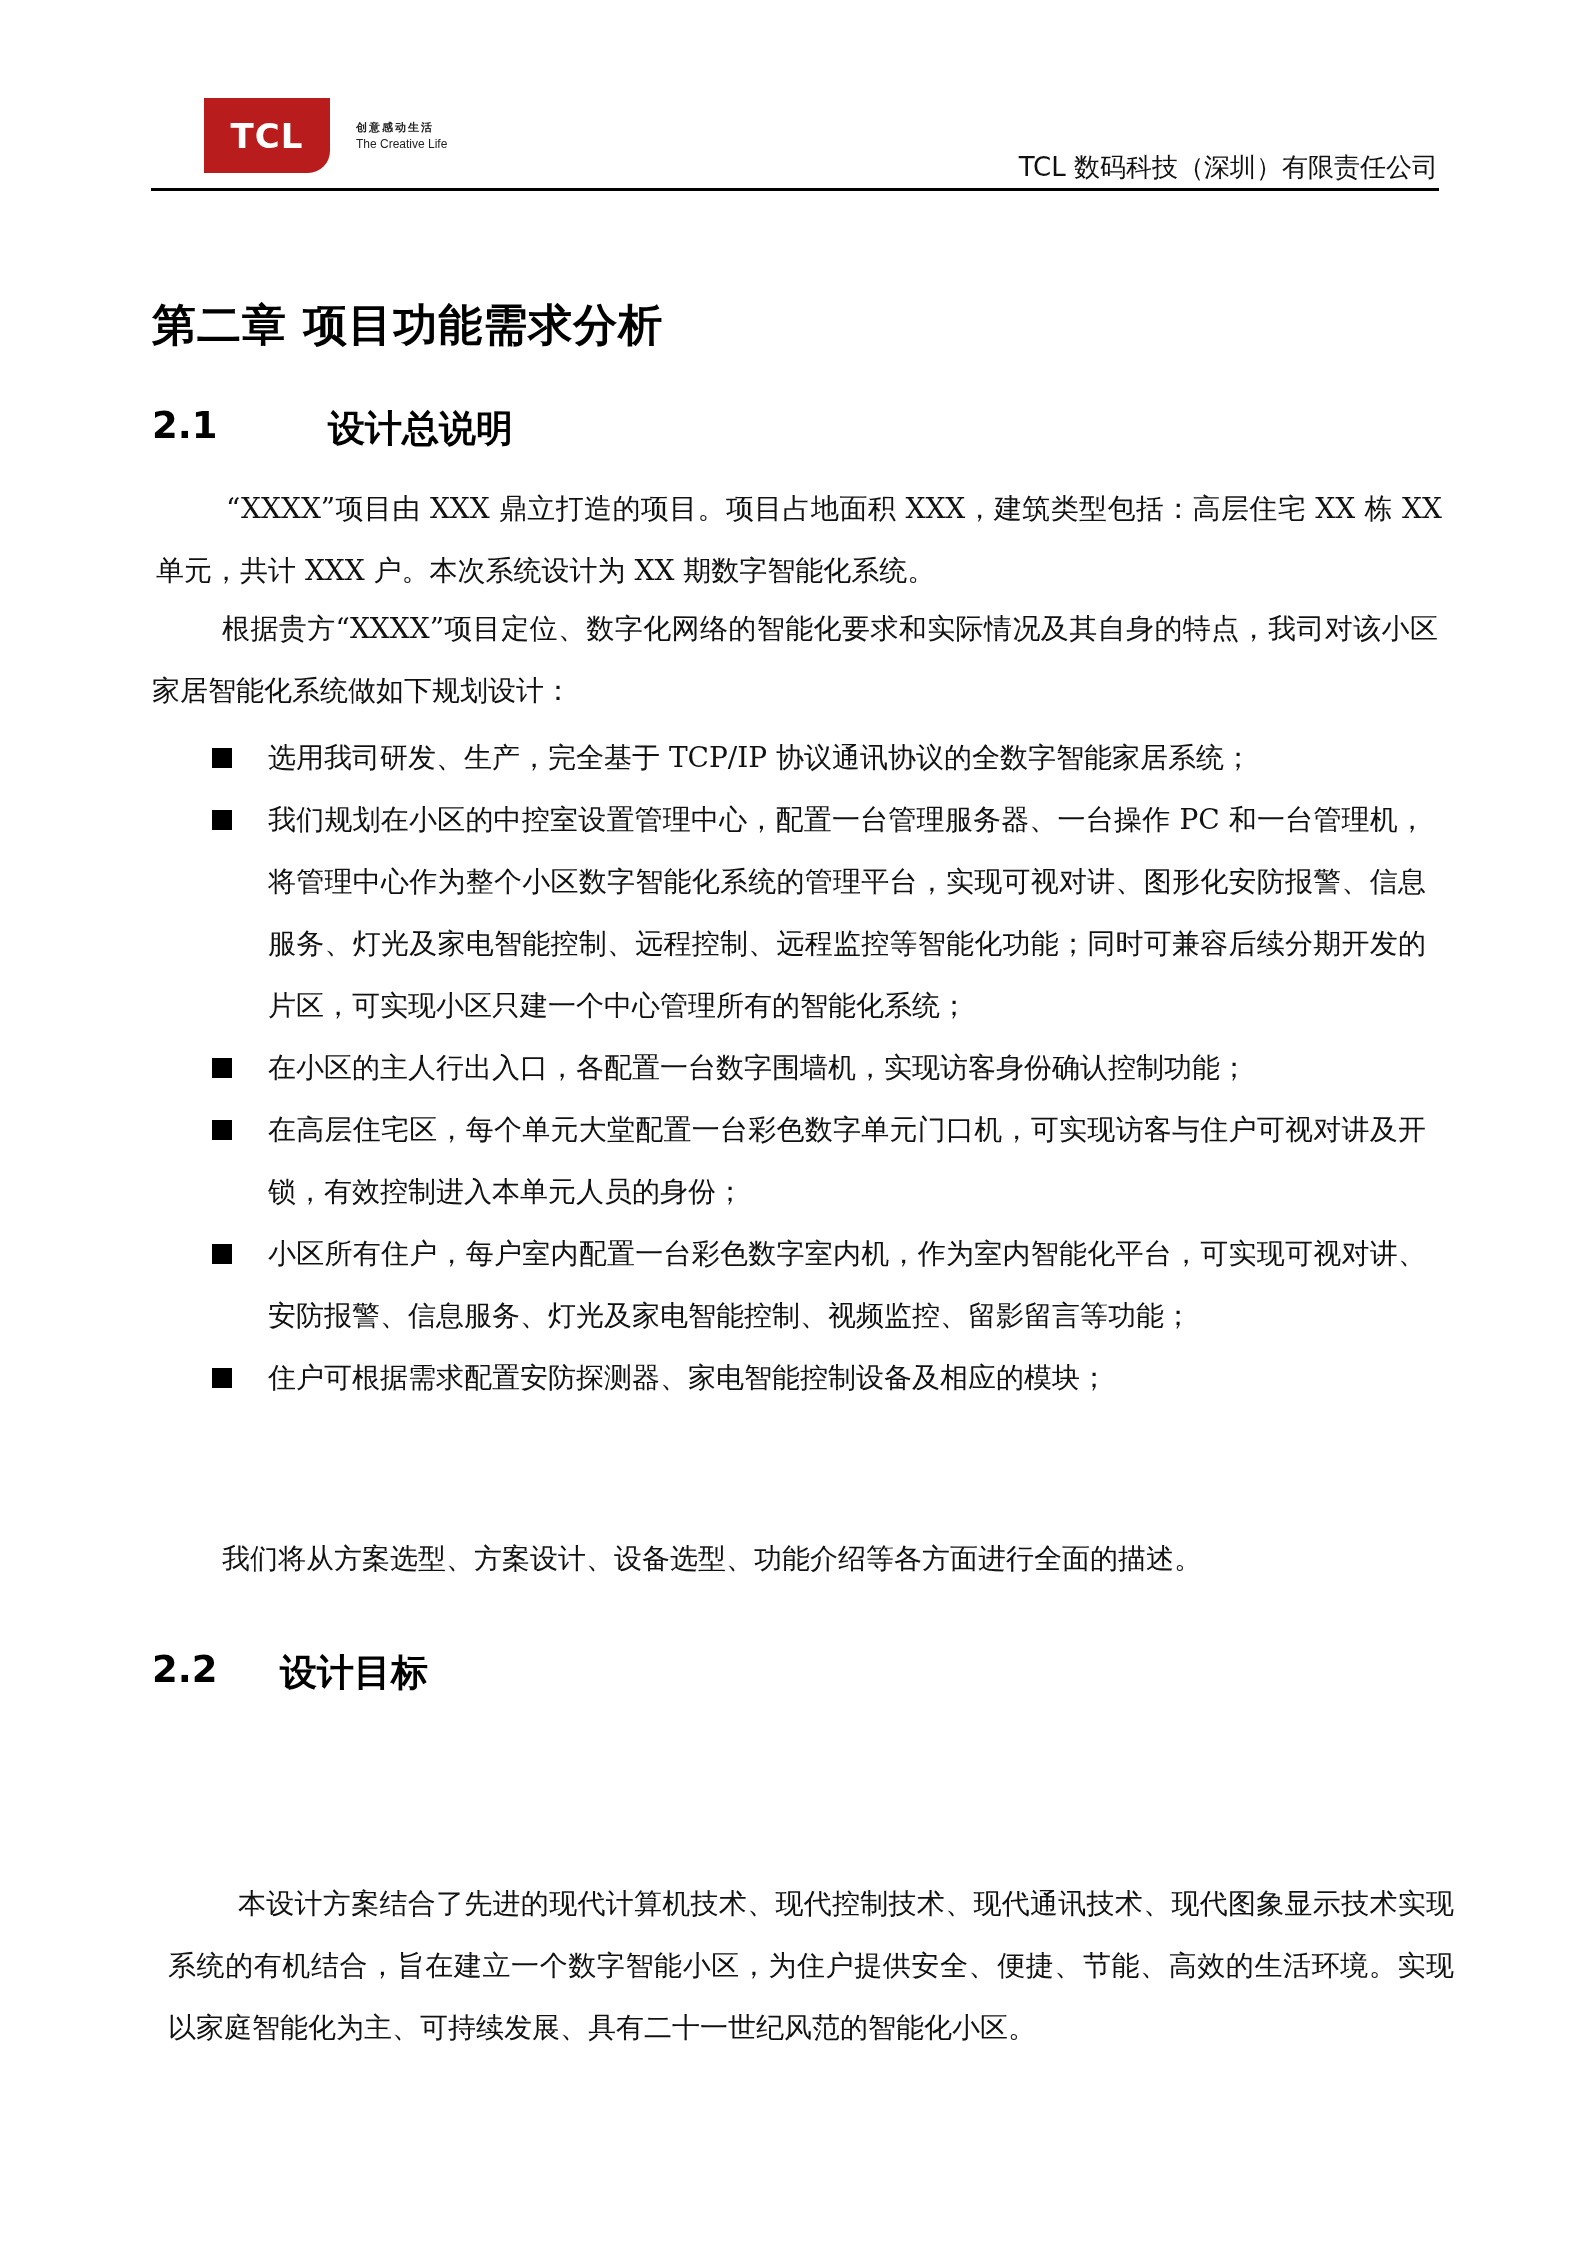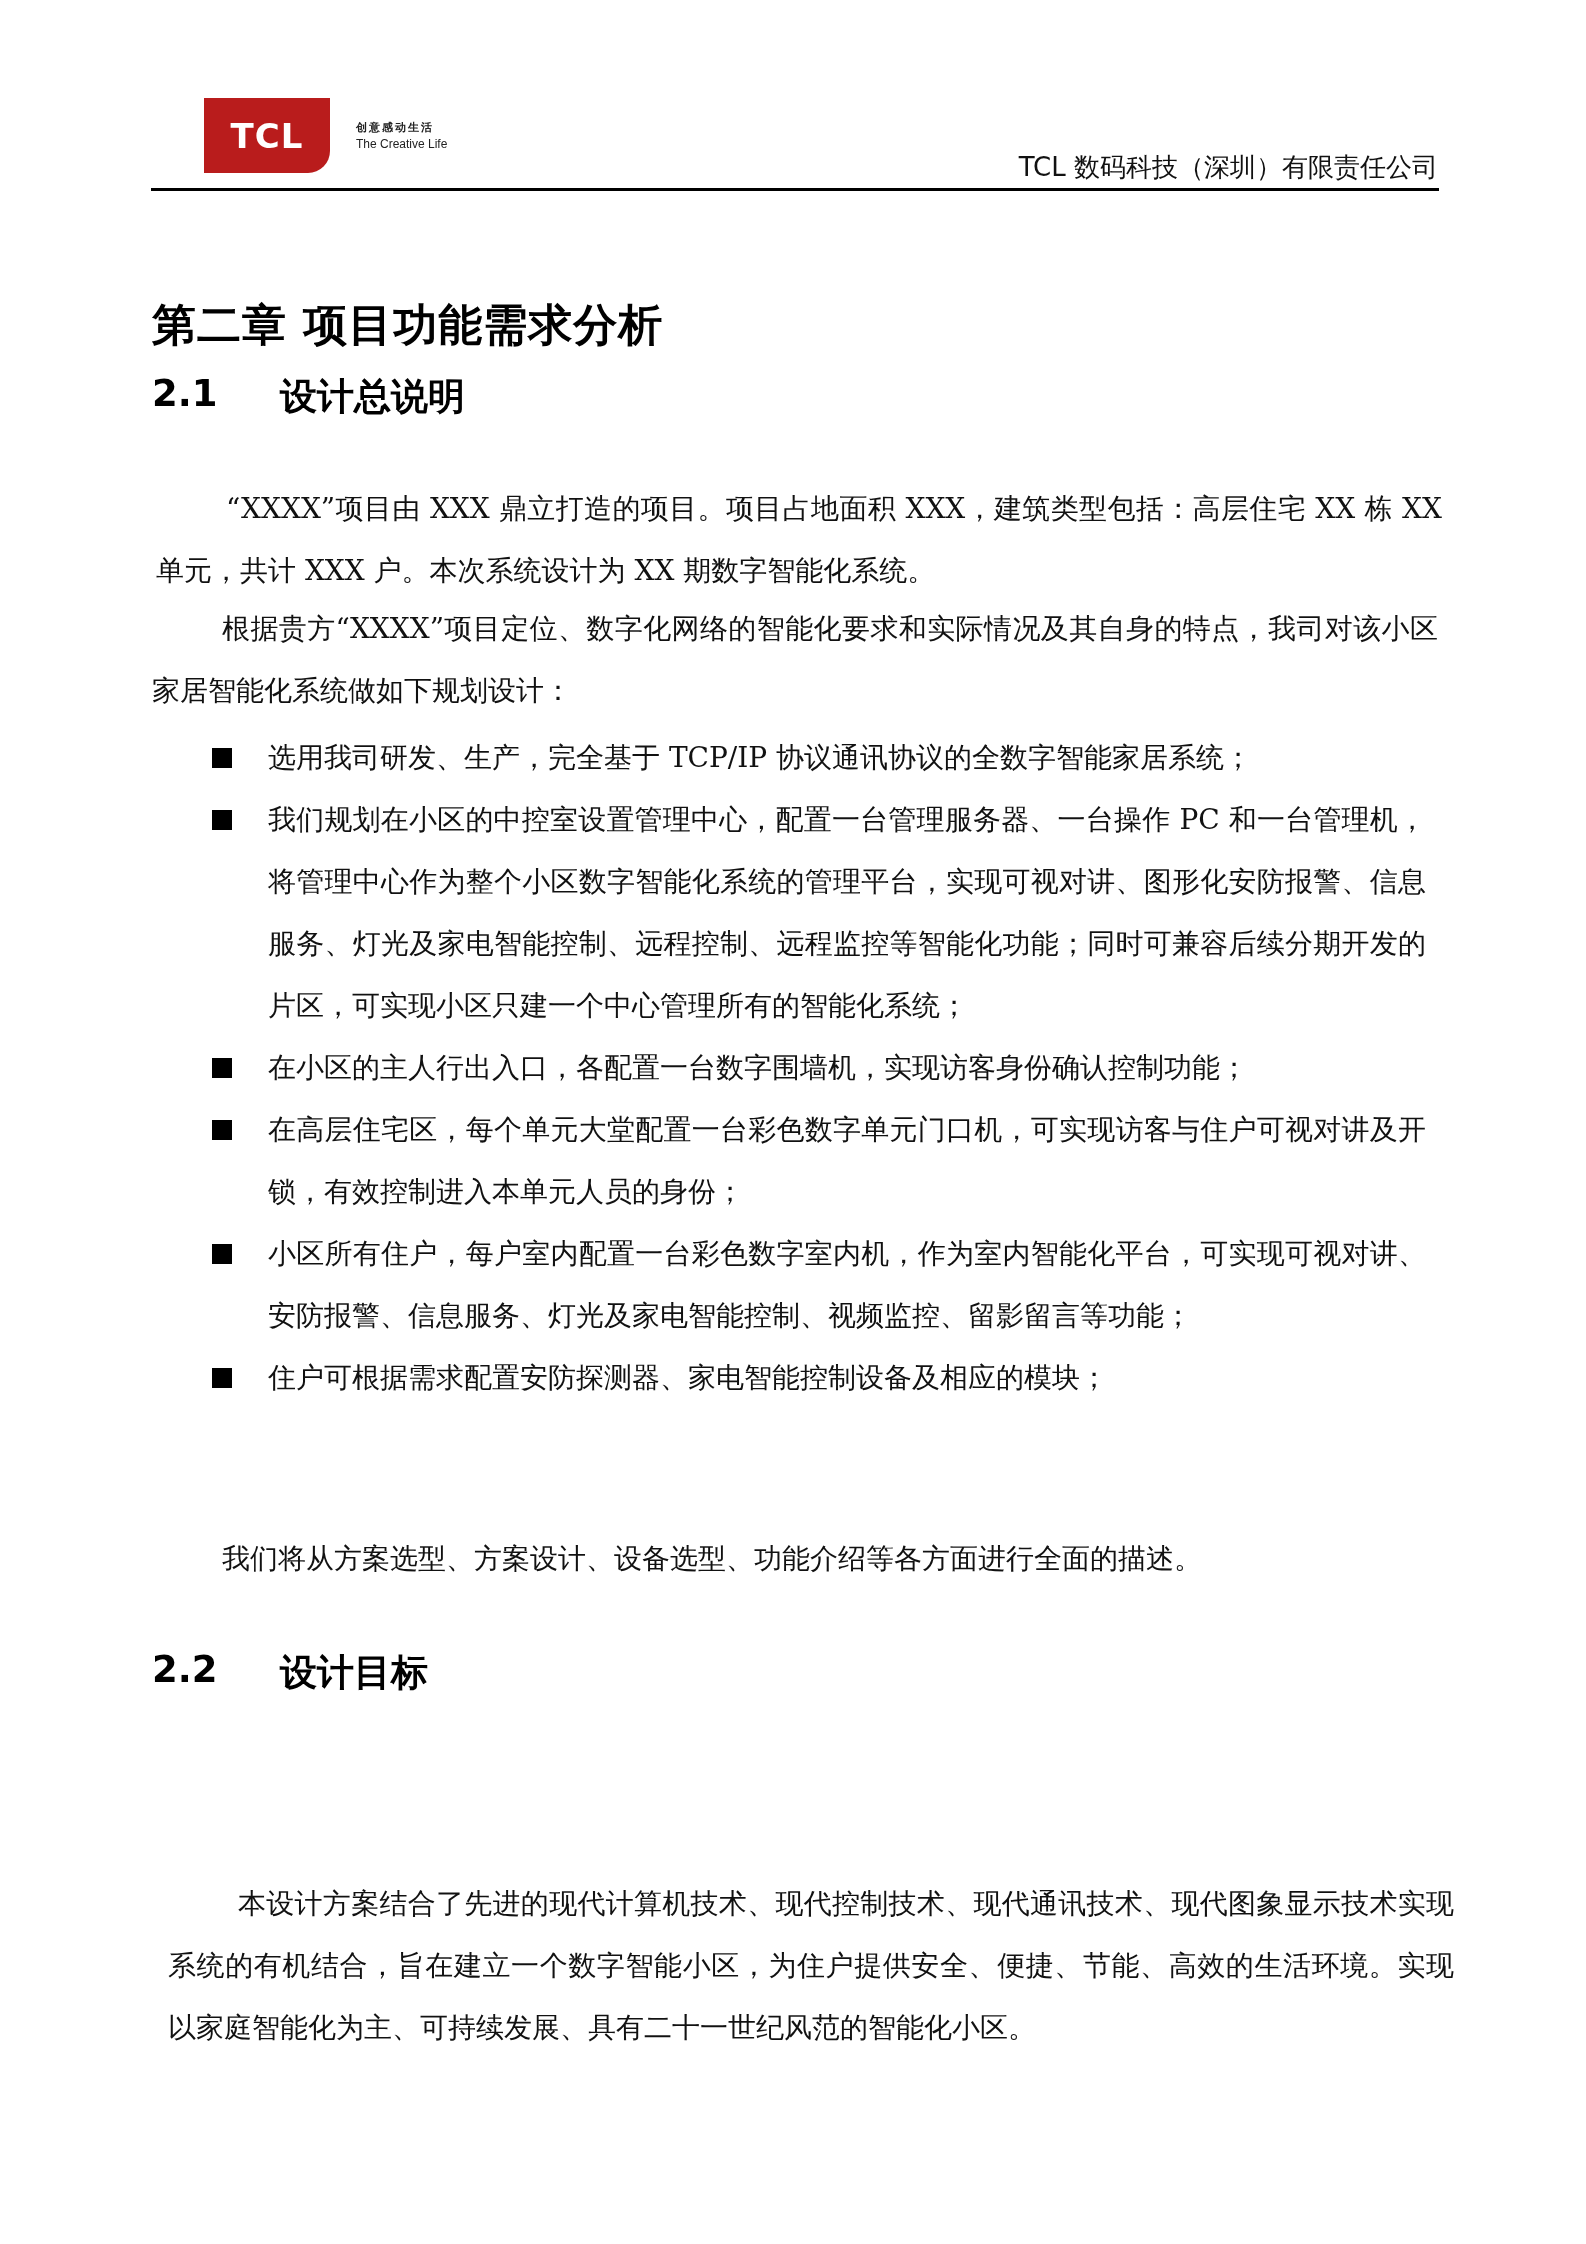--- a/index.html
+++ b/index.html
@@ -66,21 +66,21 @@
   </div>
   <div class="logo-tagline">
     <div class="tag-cn">创意感动生活</div>
     <div class="tag-en">The Creative Life</div>
   </div>
   <div class="company">TCL 数码科技（深圳）有限责任公司</div>
   <div class="header-rule"></div>
 
   <div class="h1">第二章  项目功能需求分析</div>
 
-  <div class="h2" style="top:372px;">
+  <div class="h2" style="top:404px;gap:48px;">
     <span class="num">2.1</span>
     <span>设计总说明</span>
   </div>
 
   <p class="para indent" style="top:474px; margin:4px;">“XXXX”项目由 XXX 鼎立打造的项目。项目占地面积 XXX，建筑类型包括：高层住宅 XX 栋 XX 单元，共计 XXX 户。本次系统设计为 XX 期数字智能化系统。</p>
   <p class="para indent" style="top:598px; margin:0;">根据贵方“XXXX”项目定位、数字化网络的智能化要求和实际情况及其自身的特点，我司对该小区家居智能化系统做如下规划设计：</p>
 
   <ul class="bullets" style="top:722px;">
     <li class="bullet">
       <span class="bullet-mark"></span>

